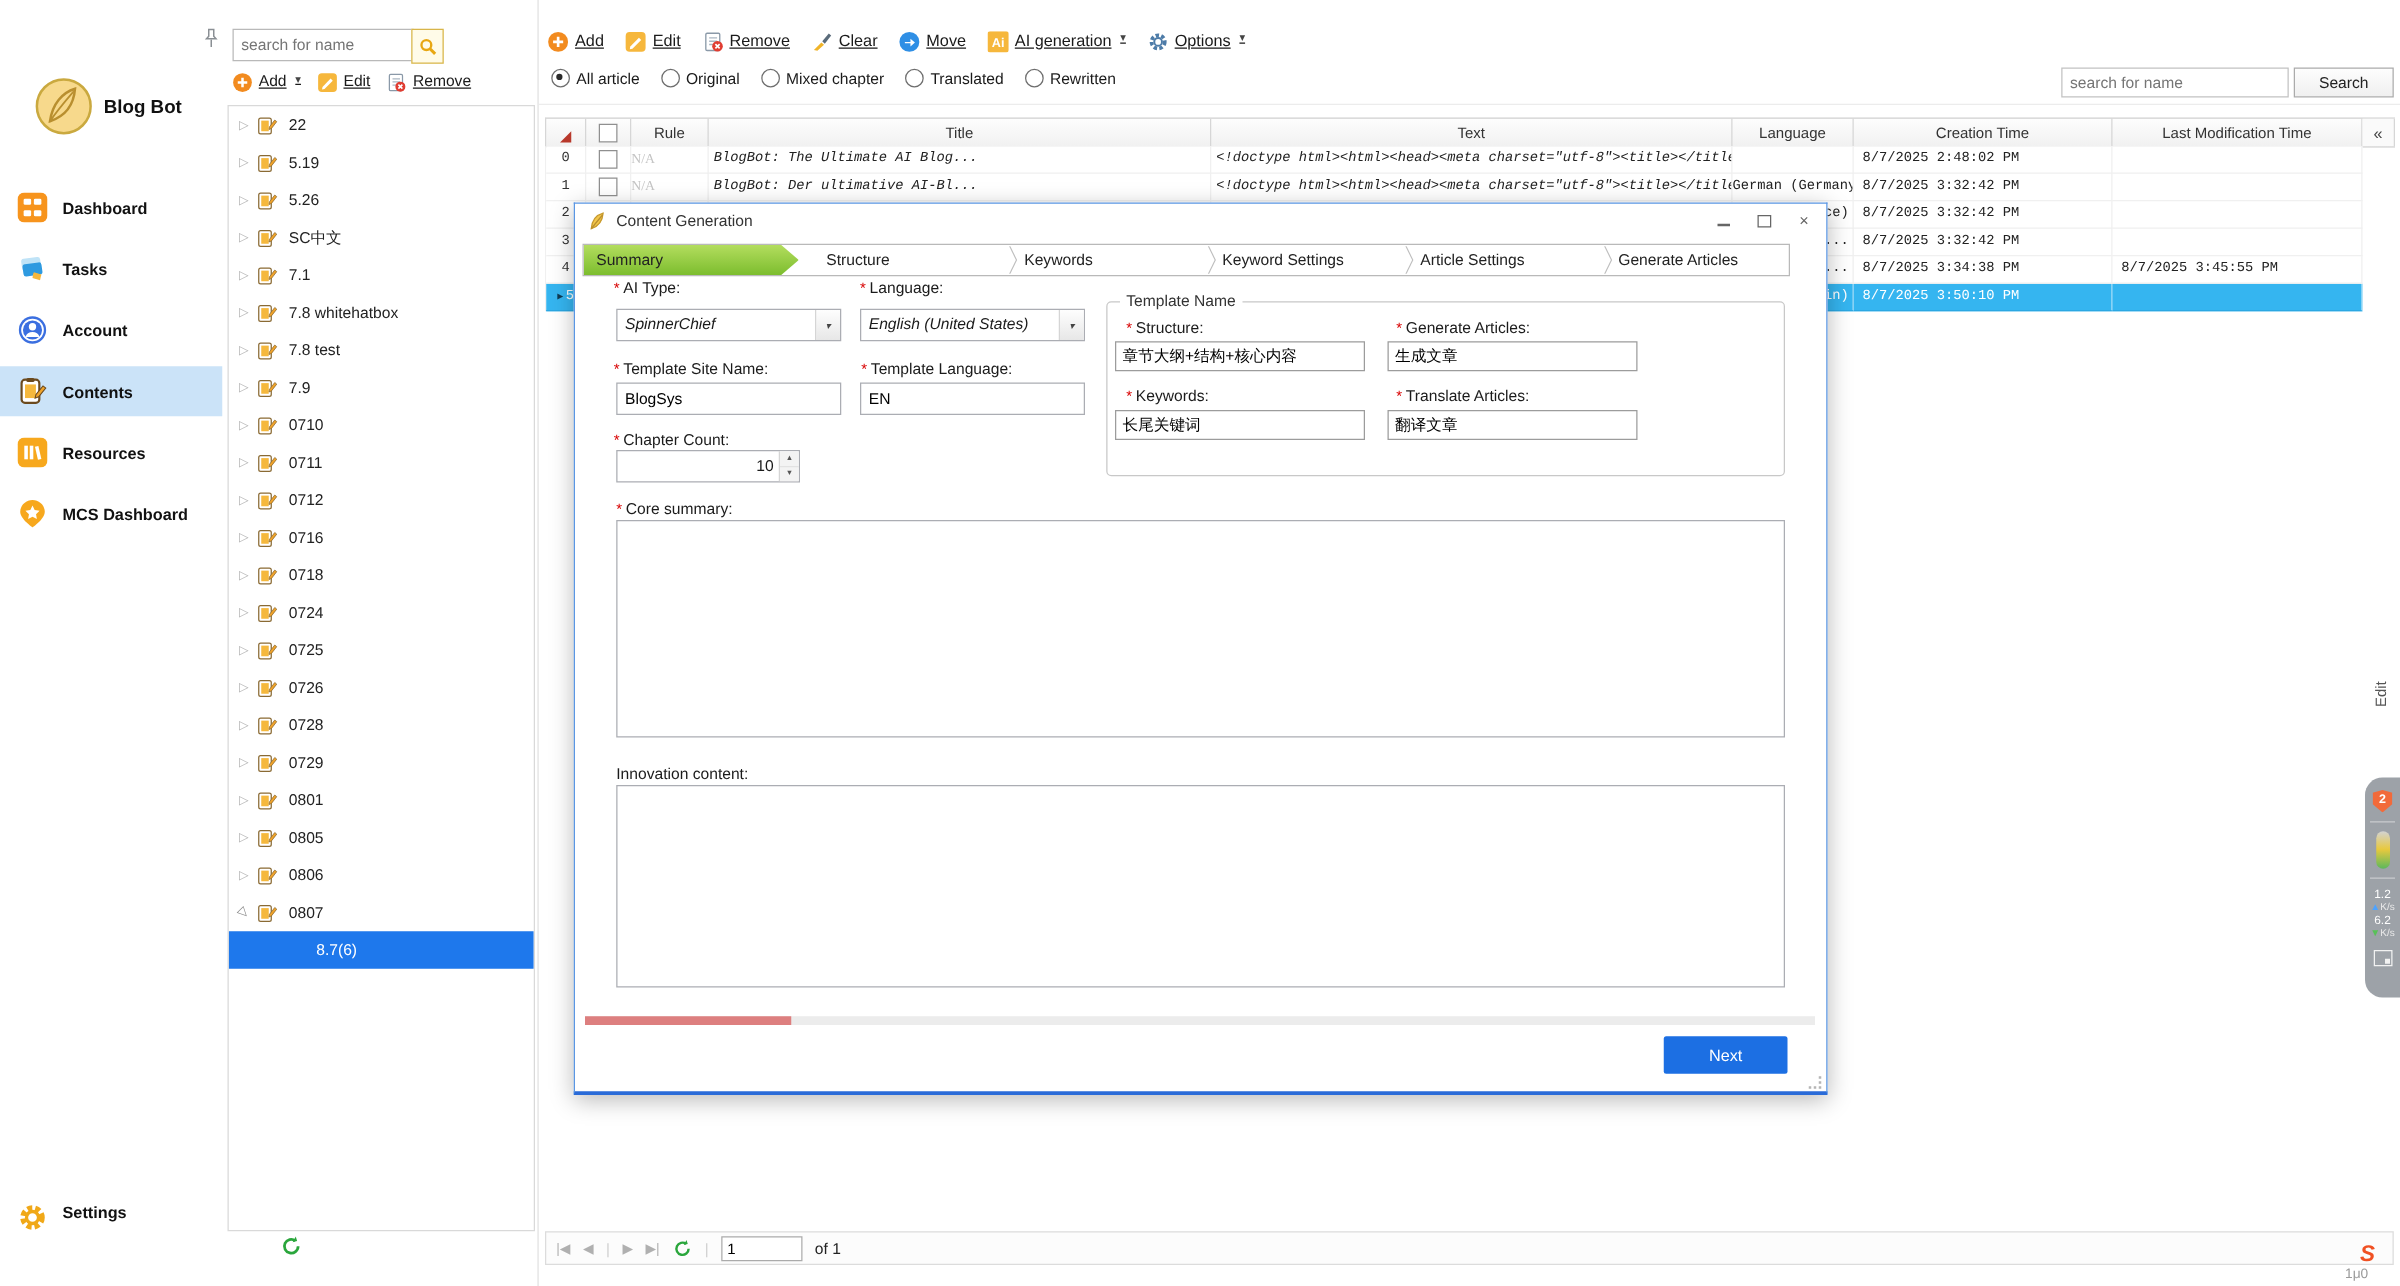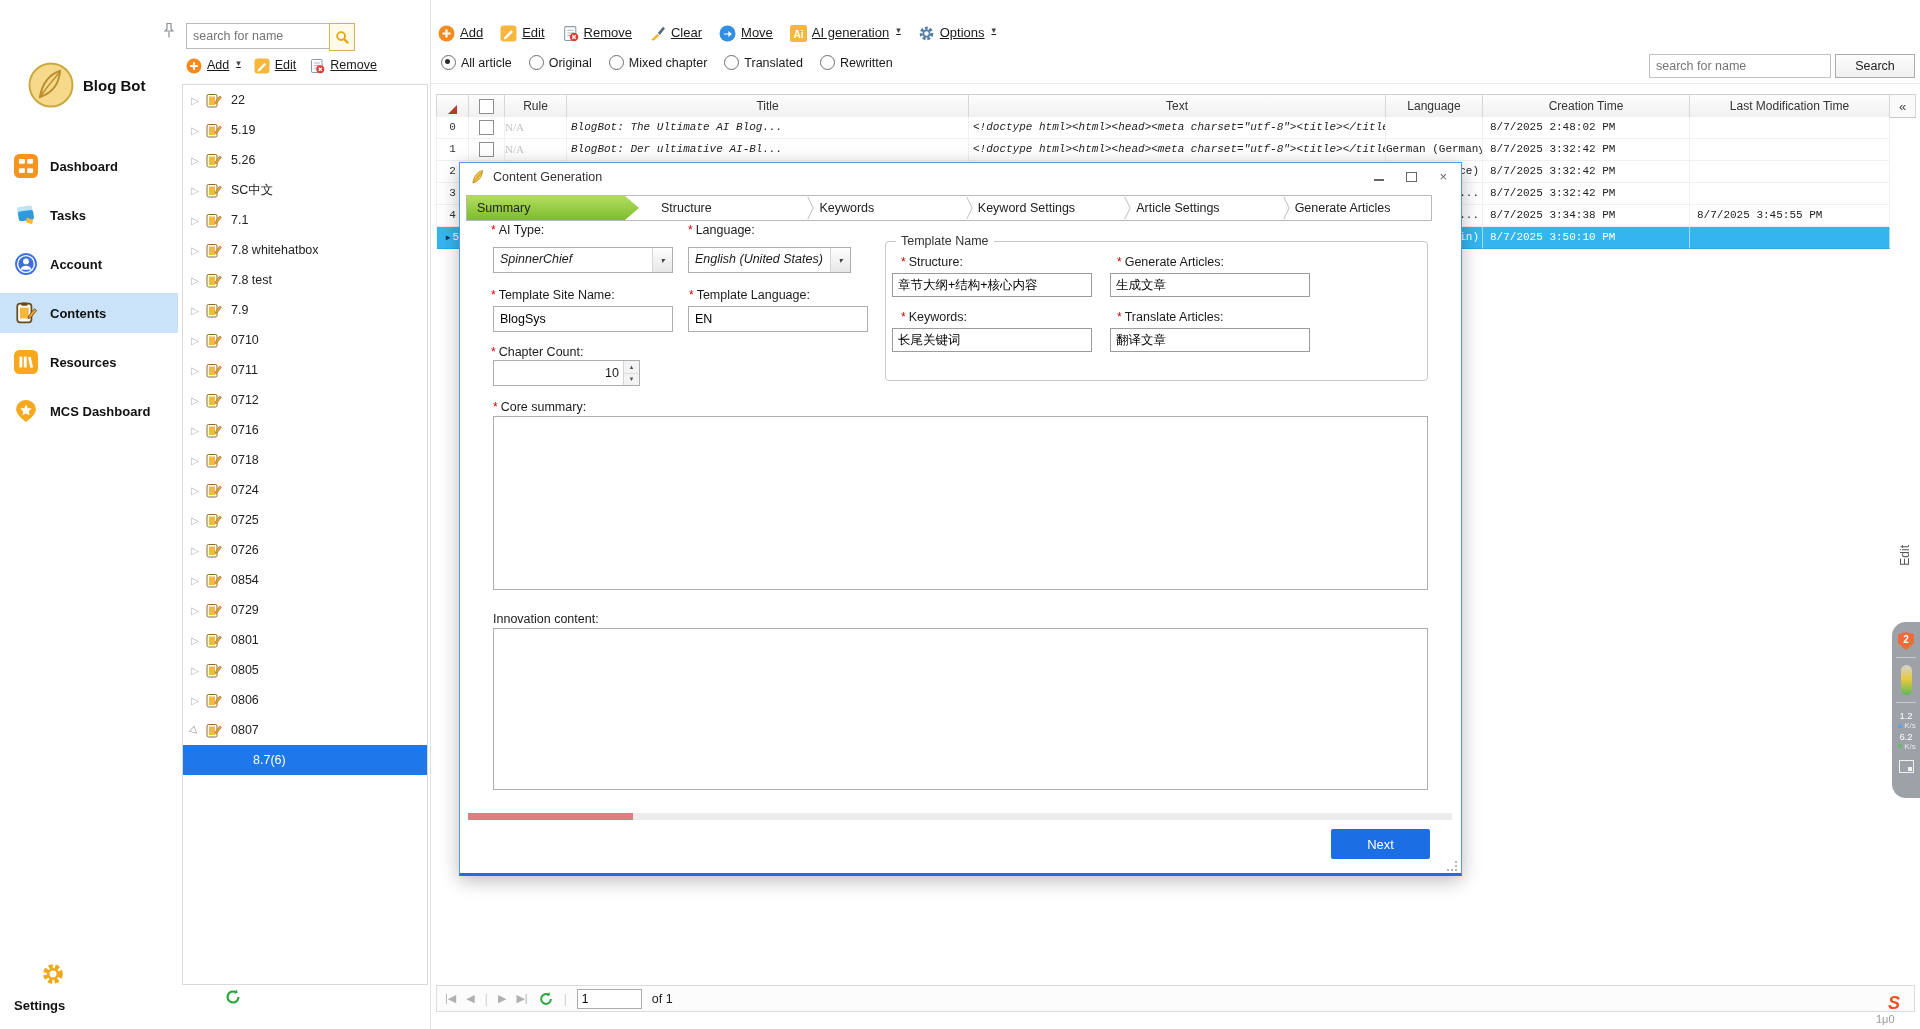--- a/index.html
+++ b/index.html
@@ -16,22 +16,22 @@
   .logo{position:absolute;left:28px;top:62px;display:flex;align-items:center;gap:9px;}
   .logo-badge{width:46px;height:46px;}
   .logo-badge svg{width:46px;height:46px;}
   .logo-text{font-size:15px;font-weight:bold;color:#111;}
   .nav{position:absolute;left:0;top:146px;width:178px;}
   .nav-item{display:flex;align-items:center;gap:12px;height:40px;margin-bottom:9px;padding-left:14px;
             font-size:13px;font-weight:bold;color:#111;cursor:default;}
   .nav-item.active{background:#cbe3f8;}
   .nav-icon{width:24px;height:24px;flex:0 0 24px;}
   .nav-icon svg{width:24px;height:24px;}
-  .settings-row{position:absolute;left:14px;top:962px;display:flex;align-items:flex-end;gap:12px;
-                font-size:13px;font-weight:bold;color:#111;flex-direction:column;}
+  .settings-row{position:absolute;left:14px;top:962px;display:flex;align-items:flex-start;gap:12px;
+                font-size:13px;font-weight:bold;color:#111;}
   .settings-row .nav-icon{width:24px;height:24px;}
   .pin{position:absolute;left:163px;top:22px;width:12px;height:16px;}
   
   .tree-panel{position:absolute;left:178px;top:0;width:252px;height:1029px;background:#fff;border-right:1px solid #e2e2e2;}
   .tree-search-input{position:absolute;left:8px;top:23px;width:131px;height:22px;border:1px solid #b9b9b9;
                      font-size:12.5px;padding:1px 6px;font-family:"Liberation Sans",sans-serif;}
   .tree-search-btn{position:absolute;left:151px;top:23px;width:24px;height:26px;border:1px solid #d8b54a;background:#fffbe8;
                    display:flex;align-items:center;justify-content:center;}
   .tree-search-btn svg{width:15px;height:15px;}
   .tree-toolbar{position:absolute;left:8px;top:55px;display:flex;gap:13px;align-items:center;height:22px;}
@@ -425,21 +425,21 @@
             </svg></span>
           <span class="tree-label">0726</span>
         </div>
         <div class="tree-row">
           <span class="expander">▷</span>
           <span class="tree-ico"><svg viewBox="0 0 17 17">
               <rect x="2" y="2.5" width="10" height="12.5" rx="1.5" fill="#fff" stroke="#8a6a33"></rect>
               <rect x="4" y="4.5" width="6" height="8.5" fill="#f5b83d"></rect>
               <path d="M10.6 9.4l4.2-5.4 1.6 1.3-4.2 5.4-2 .9Z" fill="#f0a32a" stroke="#8a6a33" stroke-width="0.6"></path>
             </svg></span>
-          <span class="tree-label">0854</span>
+          <span class="tree-label">0728</span>
         </div>
         <div class="tree-row">
           <span class="expander">▷</span>
           <span class="tree-ico"><svg viewBox="0 0 17 17">
               <rect x="2" y="2.5" width="10" height="12.5" rx="1.5" fill="#fff" stroke="#8a6a33"></rect>
               <rect x="4" y="4.5" width="6" height="8.5" fill="#f5b83d"></rect>
               <path d="M10.6 9.4l4.2-5.4 1.6 1.3-4.2 5.4-2 .9Z" fill="#f0a32a" stroke="#8a6a33" stroke-width="0.6"></path>
             </svg></span>
           <span class="tree-label">0729</span>
         </div>
@@ -709,21 +709,21 @@
           <span class="wtab-label">Generate Articles</span>
         </div>
       </div>
 
     <div class="fld-label" style="left:31px;top:60px"><span class="req">*</span><span>AI Type:</span></div>
     <div class="fld-label" style="left:228px;top:60px"><span class="req">*</span><span>Language:</span></div>
     <div class="combo" style="left:33px;top:84px;width:180px">
       <span class="val">SpinnerChief</span>
       <span class="dbtn">▾</span>
     </div>
-    <div class="combo" style="left:228px;top:84px;width:163px">
+    <div class="combo" style="left:228px;top:84px;width:180px">
       <span class="val">English (United States)</span>
       <span class="dbtn">▾</span>
     </div>
 
     <div class="fld-label" style="left:31px;top:125px"><span class="req">*</span><span>Template Site Name:</span></div>
     <div class="fld-label" style="left:229px;top:125px"><span class="req">*</span><span>Template Language:</span></div>
     <input class="txt-input" style="left: 33px; top: 143px; width: 180px;" value="BlogSys">
     <input class="txt-input" style="left: 228px; top: 143px; width: 180px;" value="EN">
 
     <div class="fld-label" style="left:31px;top:182px"><span class="req">*</span><span>Chapter Count:</span></div>

